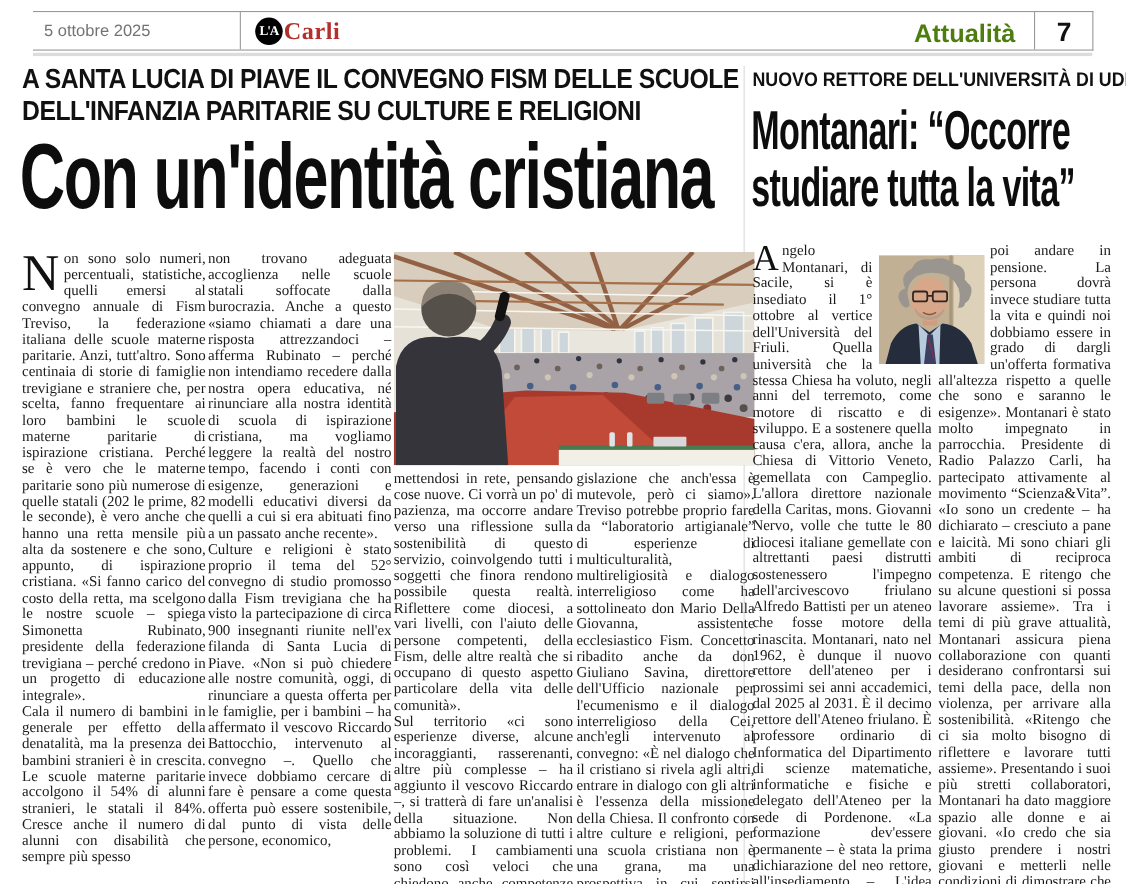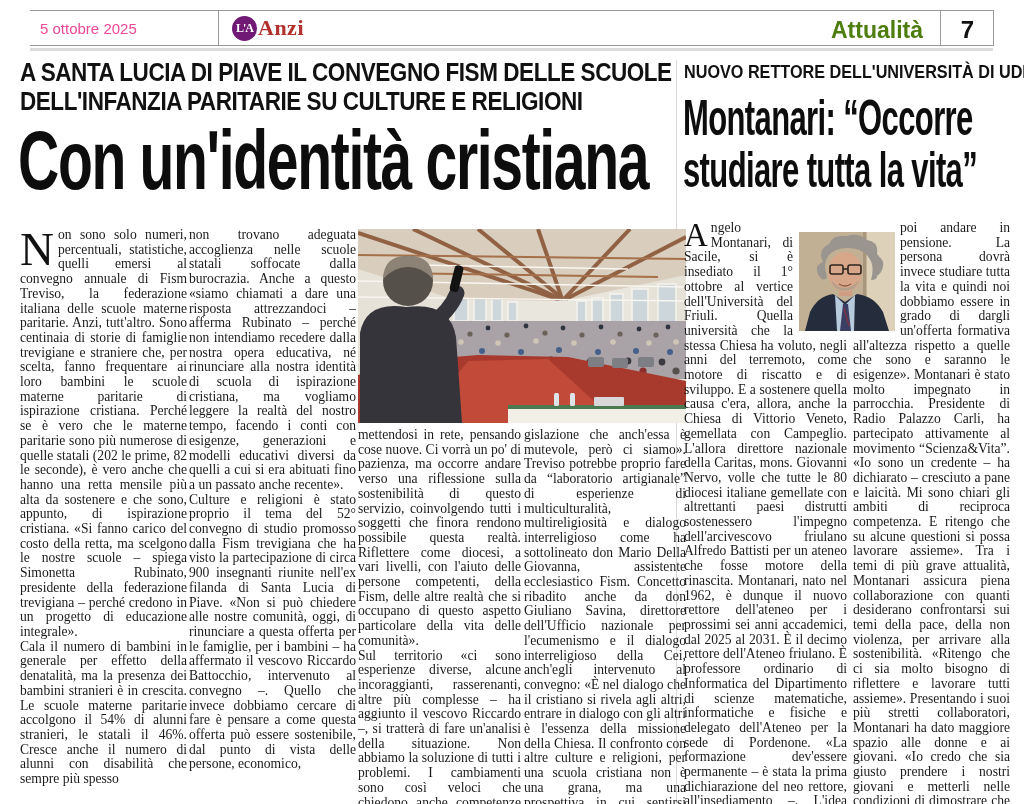--- a/index.html
+++ b/index.html
@@ -7,25 +7,25 @@
     width:1024px;height:804px;position:relative;overflow:hidden;
     background:#ffffff;color:#1a1a1a;
     font-family:"Liberation Serif", serif;
   }
   .abs{position:absolute;}
 
   
   .masthead{left:30px;top:10px;width:963px;height:34px;
     border-top:1px solid #999;border-bottom:1px solid #999;border-right:1px solid #999;}
   .masthead-band{left:30px;top:48px;width:963px;height:3px;background:#dcdcdc;}
-  .m-date{left:10px;top:9px;font:15px "Liberation Sans",sans-serif;color:#ec4899;text-align:right;}
+  .m-date{left:10px;top:9px;font:15px "Liberation Sans",sans-serif;color:#737373;text-align:right;}
   .m-sep1{left:188px;top:0;height:34px;width:1px;background:#999;}
   .m-sep2{right:52px;top:0;height:34px;width:1px;background:#999;}
   .logo{left:202px;top:4px;display:flex;align-items:center;height:26px;}
-  .logo-circle{width:25px;height:25px;border-radius:50%;background:#701a75;color:#fff;
+  .logo-circle{width:25px;height:25px;border-radius:50%;background:#000000;color:#fff;
     font-family:"Liberation Serif",serif;font-weight:bold;font-size:12px;
     display:flex;align-items:center;justify-content:center;letter-spacing:-1px;text-align:right;}
   .logo-rest{color:#b2312d;font-family:"Liberation Serif",serif;font-weight:bold;
     font-size:22px;margin-left:1px;letter-spacing:0.5px;}
   .m-section{right:70px;top:6px;font:bold 23px "Liberation Sans",sans-serif;color:#4d7c0f;}
   .m-page{right:19px;top:5px;font:bold 24px "Liberation Sans",sans-serif;color:#111;}
 
   
   .kicker-left{left:20px;top:58px;font:bold 25px/29px "Liberation Sans",sans-serif;
     letter-spacing:-0.5px;transform:scaleX(0.90);transform-origin:left top;
@@ -65,39 +65,39 @@
   .photo-main svg,.photo-portrait svg{display:block;width:100%;height:100%;}
 </style>
 </head>
 <body>
 
 <div class="abs masthead">
   <span class="abs m-date">5 ottobre 2025</span>
   <span class="abs m-sep1"></span>
   <span class="abs logo">
     <span class="logo-circle">L'A</span>
-    <span class="logo-rest">Anzi</span>
+    <span class="logo-rest">Carli</span>
   </span>
   <span class="abs m-section">Attualità</span>
   <span class="abs m-sep2"></span>
   <span class="abs m-page">7</span>
 </div>
 <div class="abs masthead-band"></div>
 
 <div class="abs divider"></div>
 
 <div class="abs kicker-left">
   <div>A SANTA LUCIA DI PIAVE IL CONVEGNO FISM DELLE SCUOLE</div>
   <div>DELL'INFANZIA PARITARIE SU CULTURE E RELIGIONI</div>
 </div>
 <div class="abs headline-left">Con un'identità cristiana</div>
 
 <div class="col lcol1 bt">
   <p class="para"><span class="dropcap dropcap-left">N</span><span>on sono solo numeri, percentuali, statistiche, quelli emersi al convegno annuale di Fism Treviso, la federazione italiana delle scuole materne paritarie. Anzi, tutt'altro. Sono centinaia di storie di famiglie trevigiane e straniere che, per scelta, fanno frequentare ai loro bambini le scuole materne paritarie di ispirazione cristiana. Perché se è vero che le materne paritarie sono più numerose di quelle statali (202 le prime, 82 le seconde), è vero anche che hanno una retta mensile più alta da sostenere e che sono, appunto, di ispirazione cristiana. «Si fanno carico del costo della retta, ma scelgono le nostre scuole – spiega Simonetta Rubinato, presidente della federazione trevigiana – perché credono in un progetto di educazione integrale».</span></p>
-  <p class="para">Cala il numero di bambini in generale per effetto della denatalità, ma la presenza dei bambini stranieri è in crescita. Le scuole materne paritarie accolgono il 54% di alunni stranieri, le statali il 46%. Cresce anche il numero di alunni con disabilità che sempre più spesso</p>
+  <p class="para">Cala il numero di bambini in generale per effetto della denatalità, ma la presenza dei bambini stranieri è in crescita. Le scuole materne paritarie accolgono il 54% di alunni stranieri, le statali il 84%. Cresce anche il numero di alunni con disabilità che sempre più spesso</p>
 </div>
 
 <div class="col lcol2 bt">
   <p class="para">non trovano adeguata accoglienza nelle scuole statali soffocate dalla burocrazia. Anche a questo «siamo chiamati a dare una risposta attrezzandoci – afferma Rubinato – perché non intendiamo recedere dalla nostra opera educativa, né rinunciare alla nostra identità di scuola di ispirazione cristiana, ma vogliamo leggere la realtà del nostro tempo, facendo i conti con esigenze, generazioni e modelli educativi diversi da quelli a cui si era abituati fino a un passato anche recente».</p>
   <p class="para">Culture e religioni è stato proprio il tema del 52° convegno di studio promosso dalla Fism trevigiana che ha visto la partecipazione di circa 900 insegnanti riunite nell'ex filanda di Santa Lucia di Piave. «Non si può chiedere alle nostre comunità, oggi, di rinunciare a questa offerta per le famiglie, per i bambini – ha affermato il vescovo Riccardo Battocchio, intervenuto al convegno –. Quello che invece dobbiamo cercare di fare è pensare a come questa offerta può essere sostenibile, dal punto di vista delle persone, economico,</p>
 </div>
 
 <div class="abs photo-main">
   <svg viewBox="0 0 328 194" preserveAspectRatio="none">
     <rect width="328" height="194" fill="#e6e2d8"></rect>

